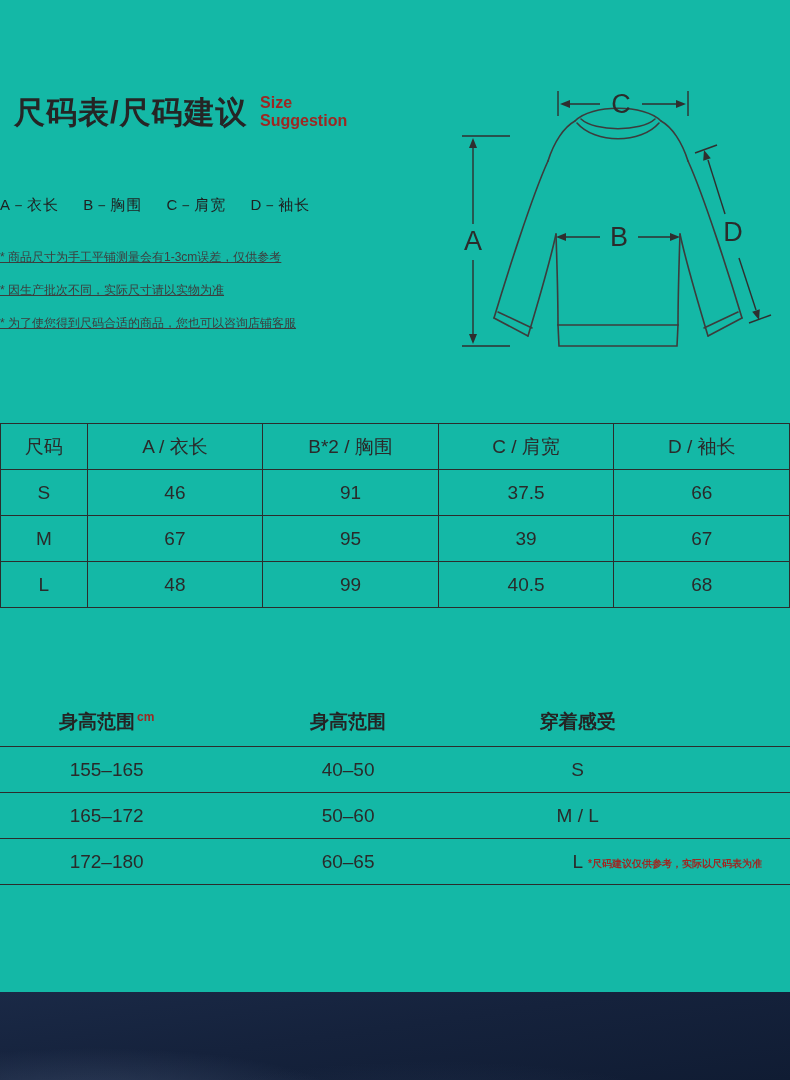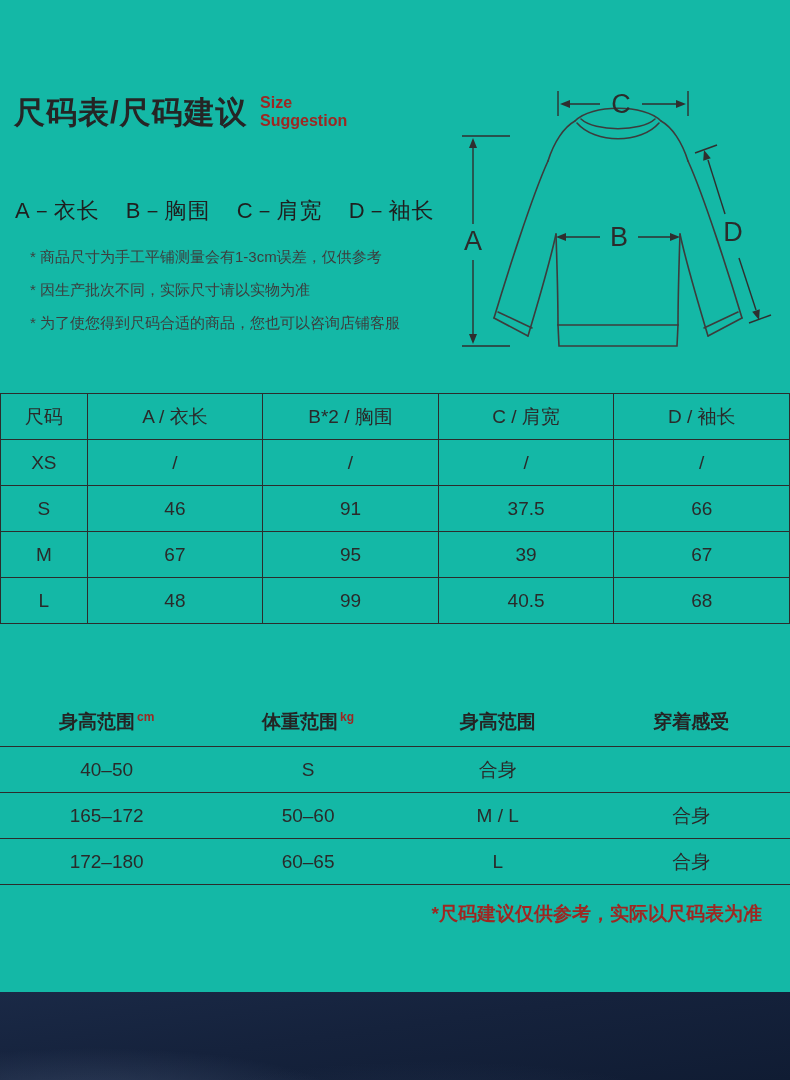--- a/index.html
+++ b/index.html
@@ -9,43 +9,43 @@
     color:#2a2a2a;overflow:hidden;
   }
   
   .hdr{position:absolute;left:14px;top:92px;}
   .title{font-size:31px;font-weight:bold;color:#252525;letter-spacing:1px;display:inline-block;}
   .subtitle{
     display:inline-block;vertical-align:top;margin-left:8px;margin-top:2px;
     font-size:16px;font-weight:bold;color:#9e2722;line-height:18px;
   }
   .fabric-note{position:absolute;left:15px;top:139px;font-size:21px;font-weight:bold;color:#9e2722;letter-spacing:1px;}
-  .legend{position:absolute;left:15px;top:196px;font-size:22px;color:#1f1f1f;letter-spacing:1px;}
+  .legend{position:absolute;left:0;top:196px;font-size:15px;color:#1f1f1f;letter-spacing:1px;}
   .legend span{margin-right:19px;}
-  .notes{position:absolute;left:30px;top:246px;font-size:15px;color:#3d3d3d;}
+  .notes{position:absolute;left:0;top:246px;font-size:12px;color:#3d3d3d;text-decoration:underline;}
   .notes div{height:33px;line-height:22px;}
   
   .diagram{position:absolute;left:448px;top:73px;width:342px;height:312px;}
   
   .size-table{
-    position:absolute;left:0;top:393px;width:790px;
+    position:absolute;left:0;top:423px;width:790px;
     border-collapse:collapse;table-layout:fixed;font-size:19px;color:#2a2a2a;
   }
   .size-table td{border:1.5px solid #2c2c2c;text-align:center;height:45px;padding:0;}
   .size-table col.c0{width:11%;}
   .size-table col.c1{width:22.3%;}
   
   .sug-table{position:absolute;left:0;top:698px;width:790px;font-size:19px;}
-  .sug-row{display:grid;grid-template-columns:27% 24% 24% 25%;align-items:center;}
+  .sug-row{display:grid;grid-template-columns:27% 24% 24% 25%;align-items:center;gap:40px;}
   .sug-row > div{text-align:center;}
   .sug-head{height:48px;border-bottom:1px solid #2c2c2c;font-weight:bold;color:#242424;}
   .sug-body{height:45px;border-bottom:1px solid #2c2c2c;color:#2a2a2a;}
   .sug-head sup{font-size:12px;color:#9e2722;font-weight:bold;margin-left:2px;}
   
-  .footnote{position:absolute;top:901px;right:28px;font-size:19px;font-weight:bold;color:#9e2722;}
+  .footnote{position:absolute;top:857px;right:28px;font-size:10px;font-weight:bold;color:#9e2722;}
   .footer{
     position:absolute;left:0;bottom:0;width:790px;height:88px;
     background:
       radial-gradient(ellipse 420px 90px at 12% 125%, rgba(120,140,175,0.28), rgba(120,140,175,0) 60%),
       radial-gradient(ellipse 500px 120px at 55% 160%, rgba(90,110,150,0.18), rgba(90,110,150,0) 60%),
       linear-gradient(172deg,#1a2946 0%,#15223c 45%,#101c33 100%);
   }
   svg text{font-family:"Liberation Sans","DejaVu Sans",sans-serif;}
 </style>
 </head>
@@ -151,27 +151,20 @@
       </colgroup>
     <tbody>
       <tr>
         <td>尺码</td>
         <td>A / 衣长</td>
         <td>B*2 / 胸围</td>
         <td>C / 肩宽</td>
         <td>D / 袖长</td>
       </tr>
       <tr>
-        <td>XS</td>
-        <td>/</td>
-        <td>/</td>
-        <td>/</td>
-        <td>/</td>
-      </tr>
-      <tr>
         <td>S</td>
         <td>46</td>
         <td>91</td>
         <td>37.5</td>
         <td>66</td>
       </tr>
       <tr>
         <td>M</td>
         <td>67</td>
         <td>95</td>
@@ -184,25 +177,25 @@
         <td>99</td>
         <td>40.5</td>
         <td>68</td>
       </tr>
     </tbody>
   </table>
 
   <div class="sug-table">
     <div class="sug-row sug-head">
       <div><span>身高范围</span><sup>cm</sup></div>
-      <div><span>体重范围</span><sup>kg</sup></div>
       <div><span>身高范围</span></div>
       <div><span>穿着感受</span></div>
     </div>
     <div class="sug-row sug-body">
+      <div>155–165</div>
       <div>40–50</div>
       <div>S</div>
       <div>合身</div>
     </div>
     <div class="sug-row sug-body">
       <div>165–172</div>
       <div>50–60</div>
       <div>M / L</div>
       <div>合身</div>
     </div>

